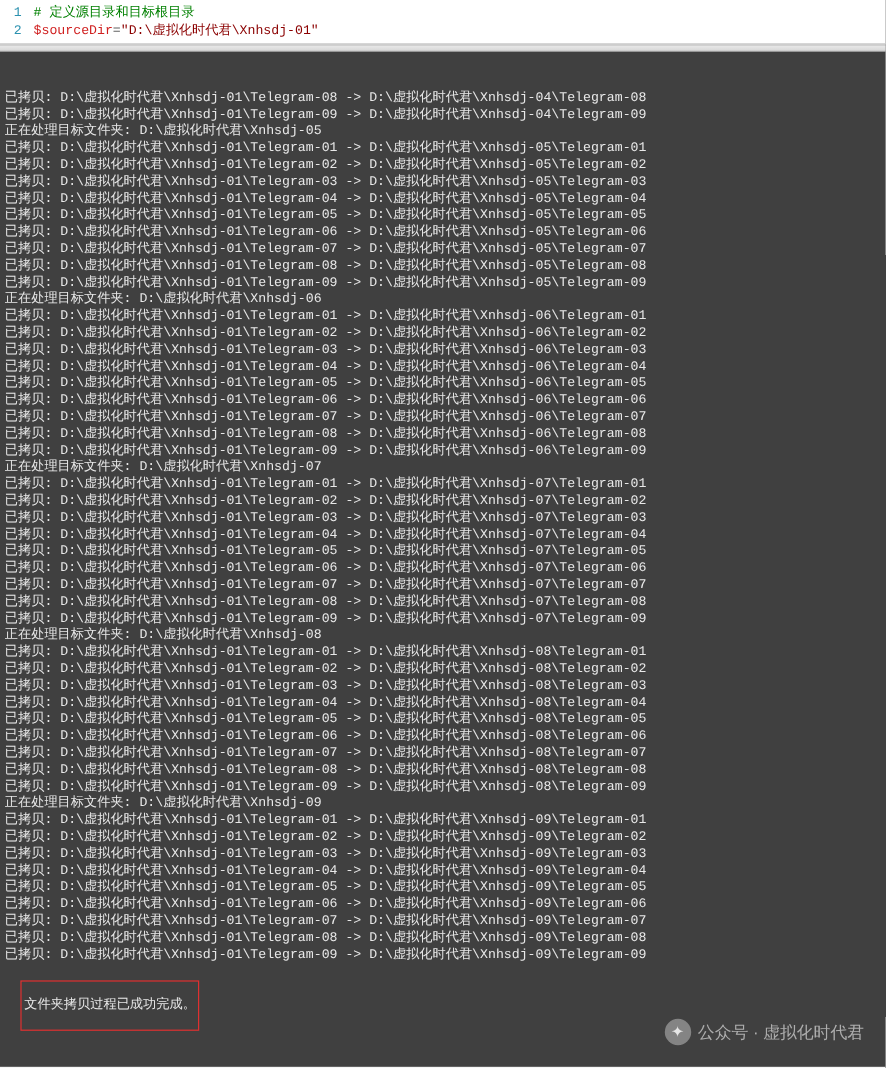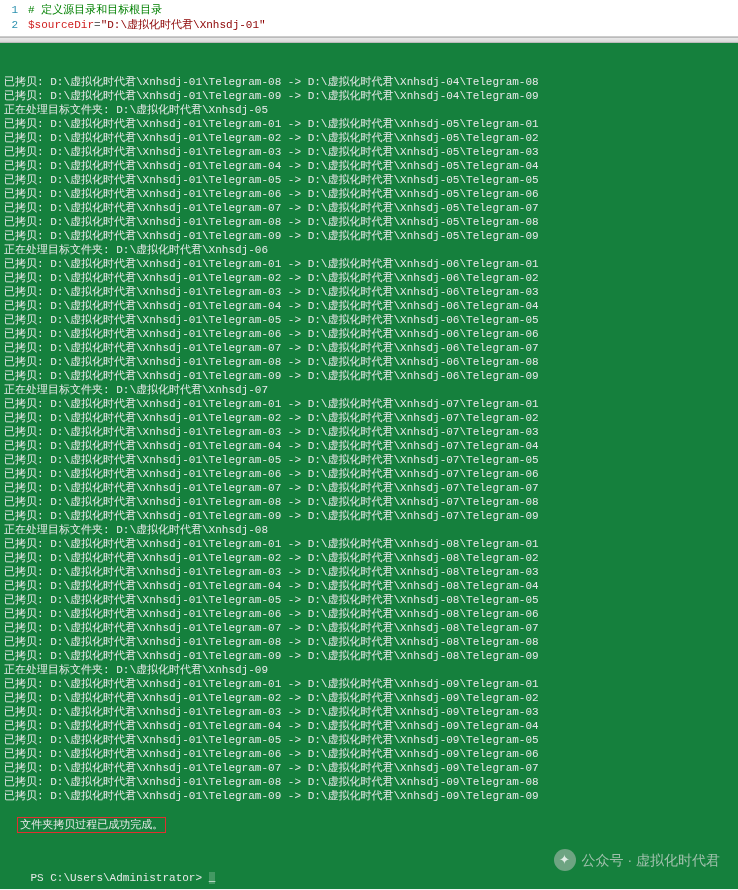--- a/index.html
+++ b/index.html
@@ -31,35 +31,35 @@
     .variable { color: #d02020; font-family: Liberation Mono, monospace; }
     .operator { color: #666; }
     .string { color: #8b0000; }
     .divider {
       height: 6px;
       background: linear-gradient(#e8e8e8, #d8d8d8);
       border-top: 1px solid #bbb;
       border-bottom: 1px solid #bbb;
     }
     .terminal {
-      background: #15803d;
+      background: #404040;
       color: #e8e8e8;
       font-size: 11px;
       line-height: 14px;
       padding: 4px 4px 2px 4px;
       height: 846px;
       overflow: hidden;
       position: relative;
       white-space: pre;
     }
     .term-line { display: block; }
     .highlight-box {
       display: inline-block;
       border: 1px solid #e03030;
-      padding: 0 2px;
+      padding: 13px 2px;
     }
     .watermark {
       position: absolute;
       right: 18px;
       bottom: 18px;
       color: rgba(220,220,220,0.7);
       font-size: 14px;
       display: flex;
       align-items: center;
       font-family: sans-serif;

